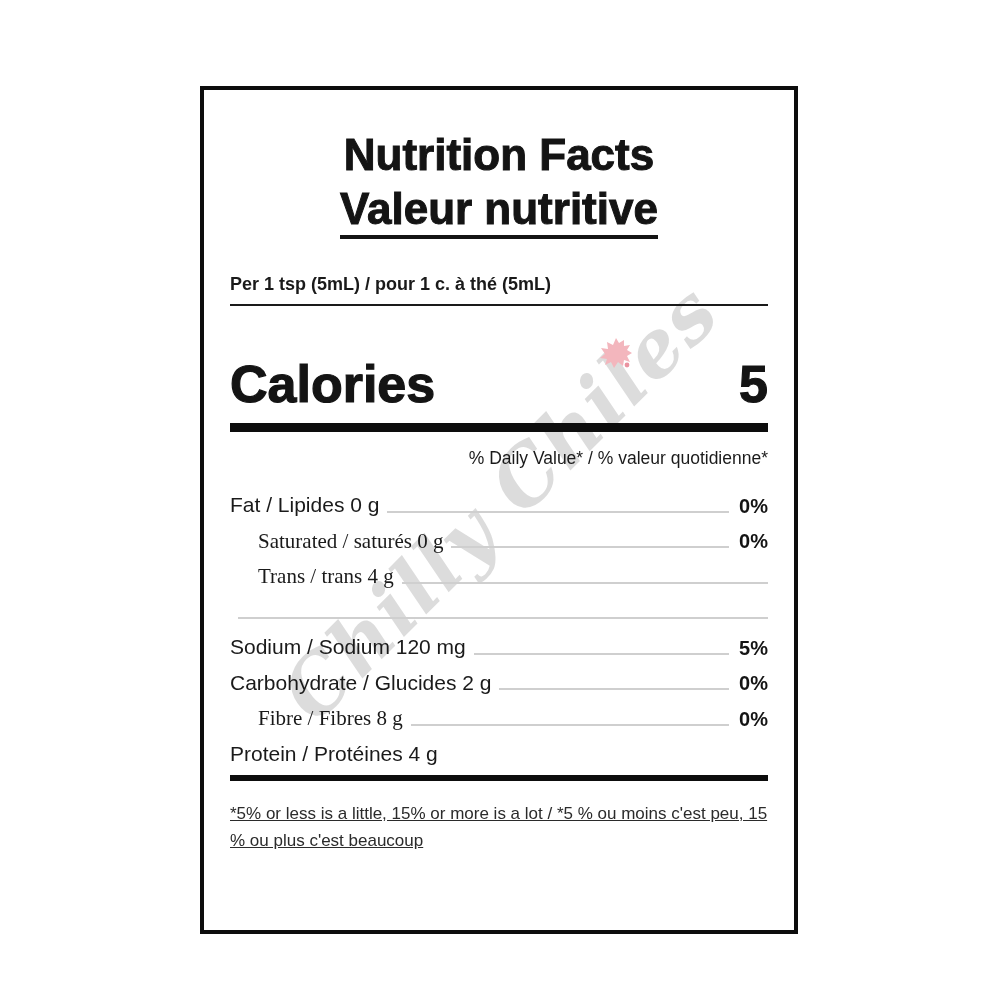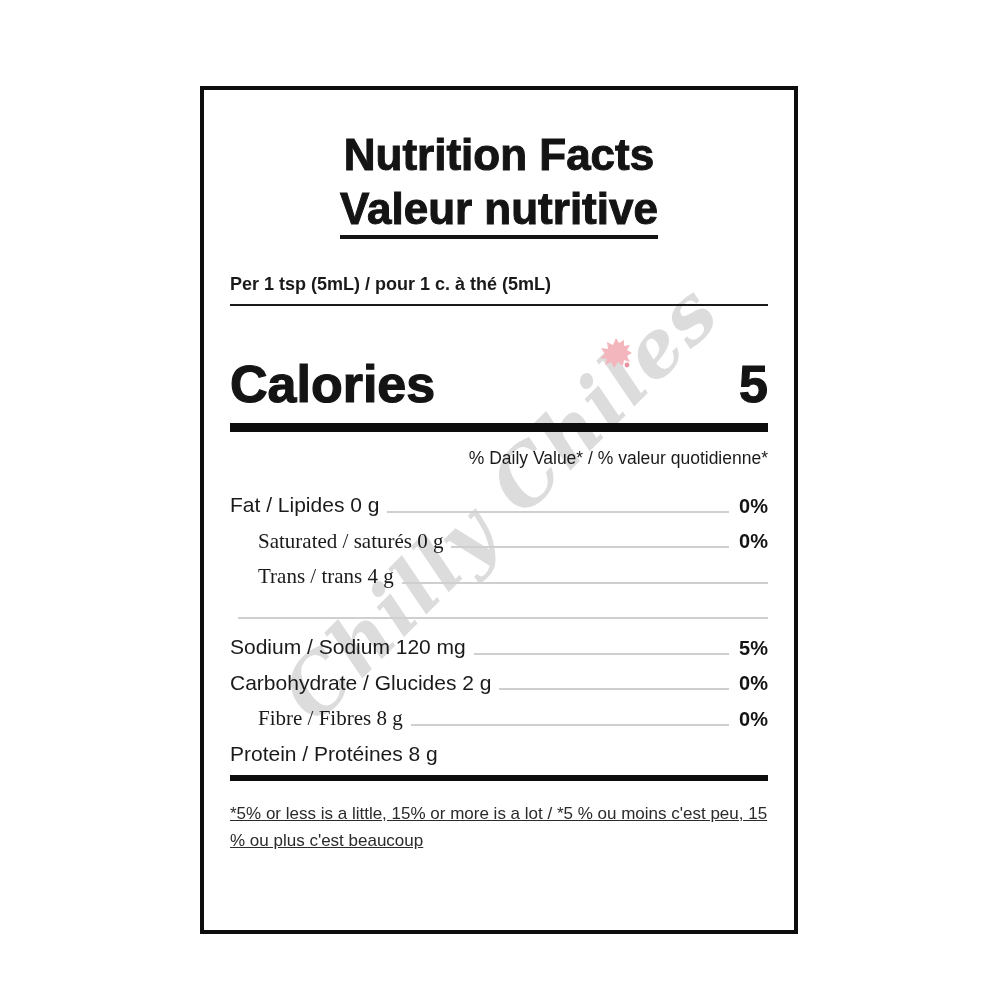--- a/index.html
+++ b/index.html
@@ -220,21 +220,21 @@
   </div>
 
   <div class="row indent">
     <span class="row-label">Fibre / Fibres 8 g</span>
     <span class="row-fill"></span>
     <span class="row-dv">0%</span>
   </div>
 
 
   <div class="row no-line no-dv">
-    <span class="row-label">Protein / Protéines 8 g</span>
+    <span class="row-label">Protein / Protéines 4 g</span>
     <span class="row-fill"></span>
     <span class="row-dv"></span>
   </div>
 </div>
 
   <div class="bar-bottom"></div>
 
   <div class="footnote">*5% or less is a little, 15% or more is a lot / *5 % ou moins c'est peu, 15 % ou plus c'est beaucoup</div>
 
 </div>

